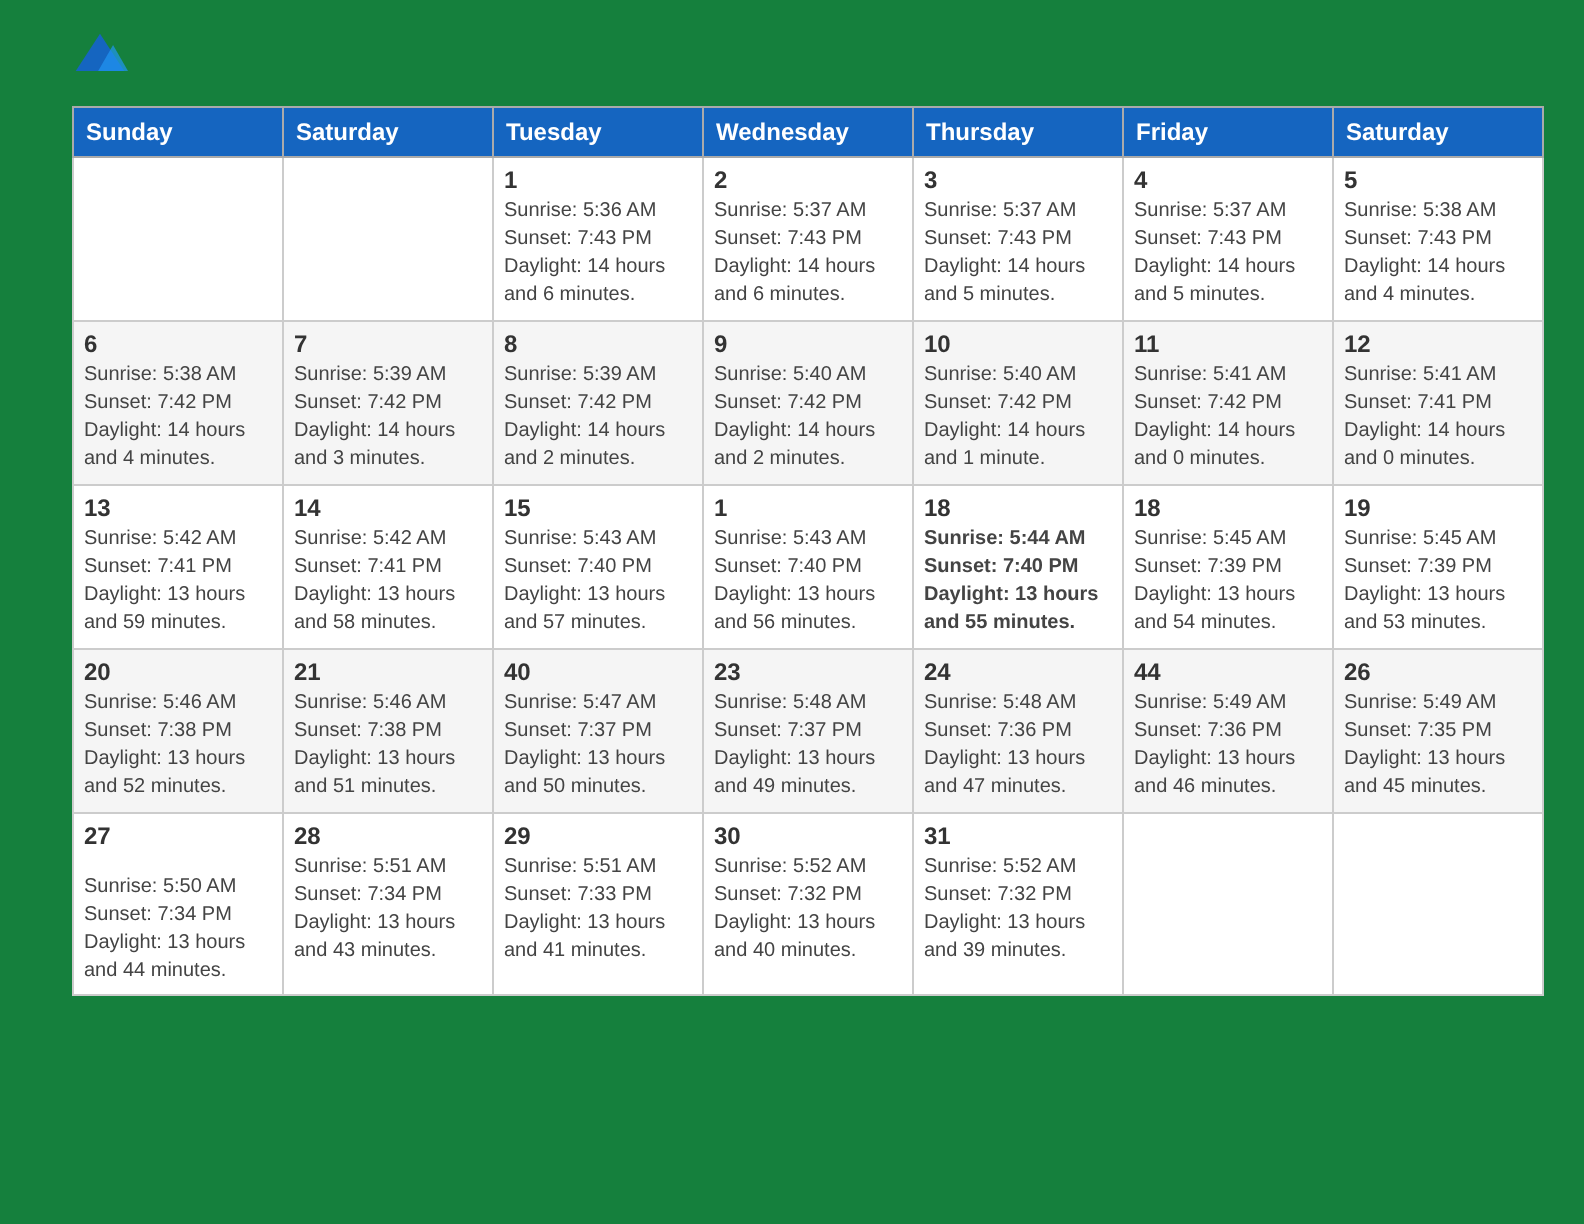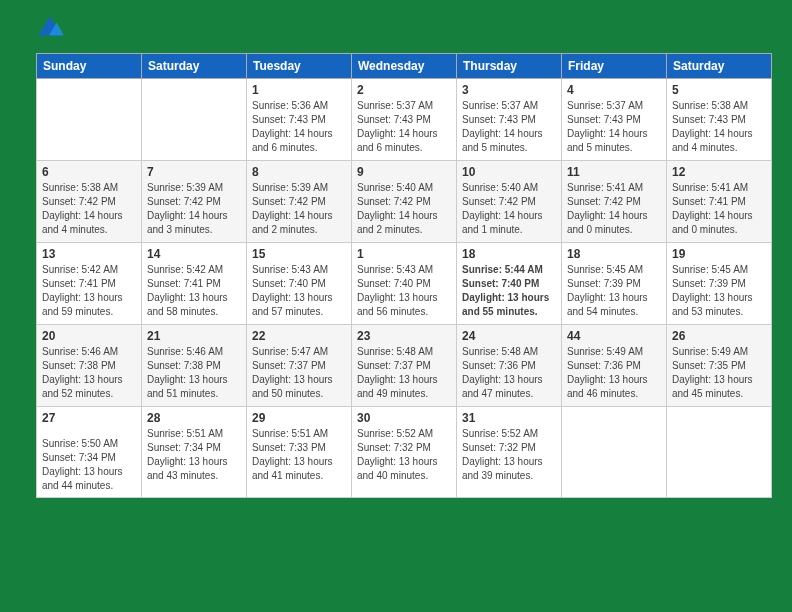--- a/index.html
+++ b/index.html
@@ -286,21 +286,21 @@
 and 52 minutes.</div>
           </td>
           <td>
             <span class="day-number">21</span>
             <div class="day-info" style="white-space: pre-line;">Sunrise: 5:46 AM
 Sunset: 7:38 PM
 Daylight: 13 hours
 and 51 minutes.</div>
           </td>
           <td>
-            <span class="day-number">22</span>
+            <span class="day-number">40</span>
             <div class="day-info" style="white-space: pre-line;">Sunrise: 5:47 AM
 Sunset: 7:37 PM
 Daylight: 13 hours
 and 50 minutes.</div>
           </td>
           <td>
             <span class="day-number">23</span>
             <div class="day-info" style="white-space: pre-line;">Sunrise: 5:48 AM
 Sunset: 7:37 PM
 Daylight: 13 hours

